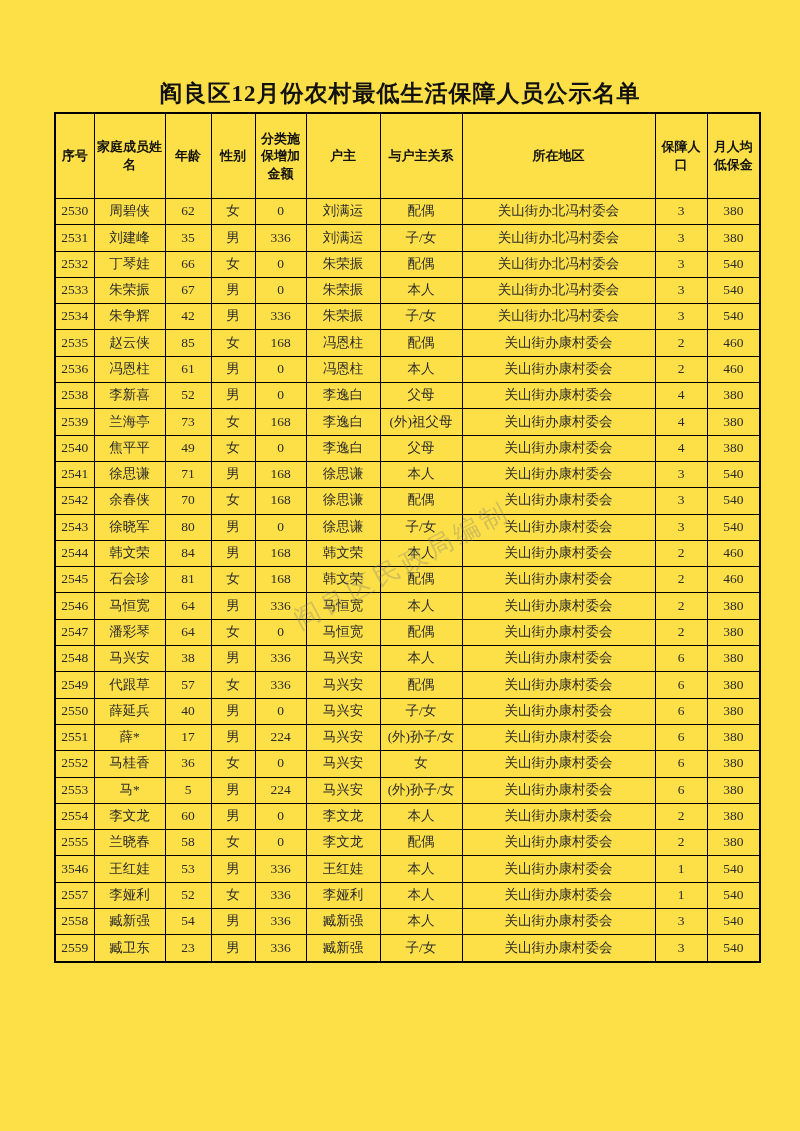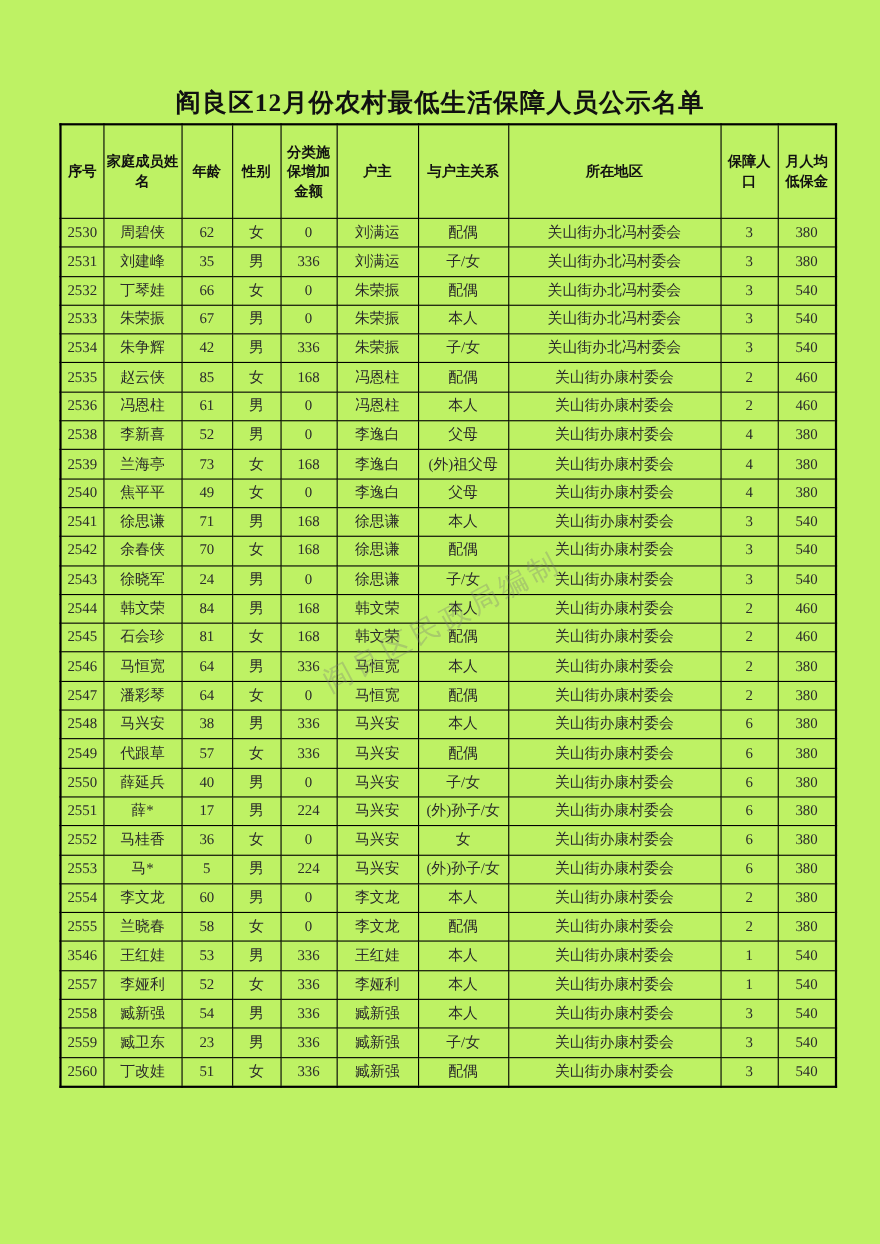--- a/index.html
+++ b/index.html
@@ -9,21 +9,21 @@
     width: 800px;
     height: 1131px;
     overflow: hidden;
     font-family: "Liberation Serif", "DejaVu Serif", serif;
     color: #222222;
   }
   .page {
     position: relative;
     width: 800px;
     height: 1131px;
-    background: #bef264;
+    background: #fde047;
   }
   .doc-title {
     position: absolute;
     top: 78px;
     left: 0;
     width: 800px;
     text-align: center;
     font-size: 23px;
     font-weight: bold;
     color: #111111;
@@ -250,21 +250,21 @@
           <td>168</td>
           <td>徐思谦</td>
           <td>配偶</td>
           <td>关山街办康村委会</td>
           <td>3</td>
           <td>540</td>
         </tr>
         <tr>
           <td>2543</td>
           <td>徐晓军</td>
-          <td>24</td>
+          <td>80</td>
           <td>男</td>
           <td>0</td>
           <td>徐思谦</td>
           <td>子/女</td>
           <td>关山街办康村委会</td>
           <td>3</td>
           <td>540</td>
         </tr>
         <tr>
           <td>2544</td>
@@ -451,30 +451,18 @@
           <td>臧卫东</td>
           <td>23</td>
           <td>男</td>
           <td>336</td>
           <td>臧新强</td>
           <td>子/女</td>
           <td>关山街办康村委会</td>
           <td>3</td>
           <td>540</td>
         </tr>
-        <tr>
-          <td>2560</td>
-          <td>丁改娃</td>
-          <td>51</td>
-          <td>女</td>
-          <td>336</td>
-          <td>臧新强</td>
-          <td>配偶</td>
-          <td>关山街办康村委会</td>
-          <td>3</td>
-          <td>540</td>
-        </tr>
       </tbody>
   </table>
 
   <div class="watermark">阎良区民政局编制</div>
 
 </div>
 
 </body></html>

